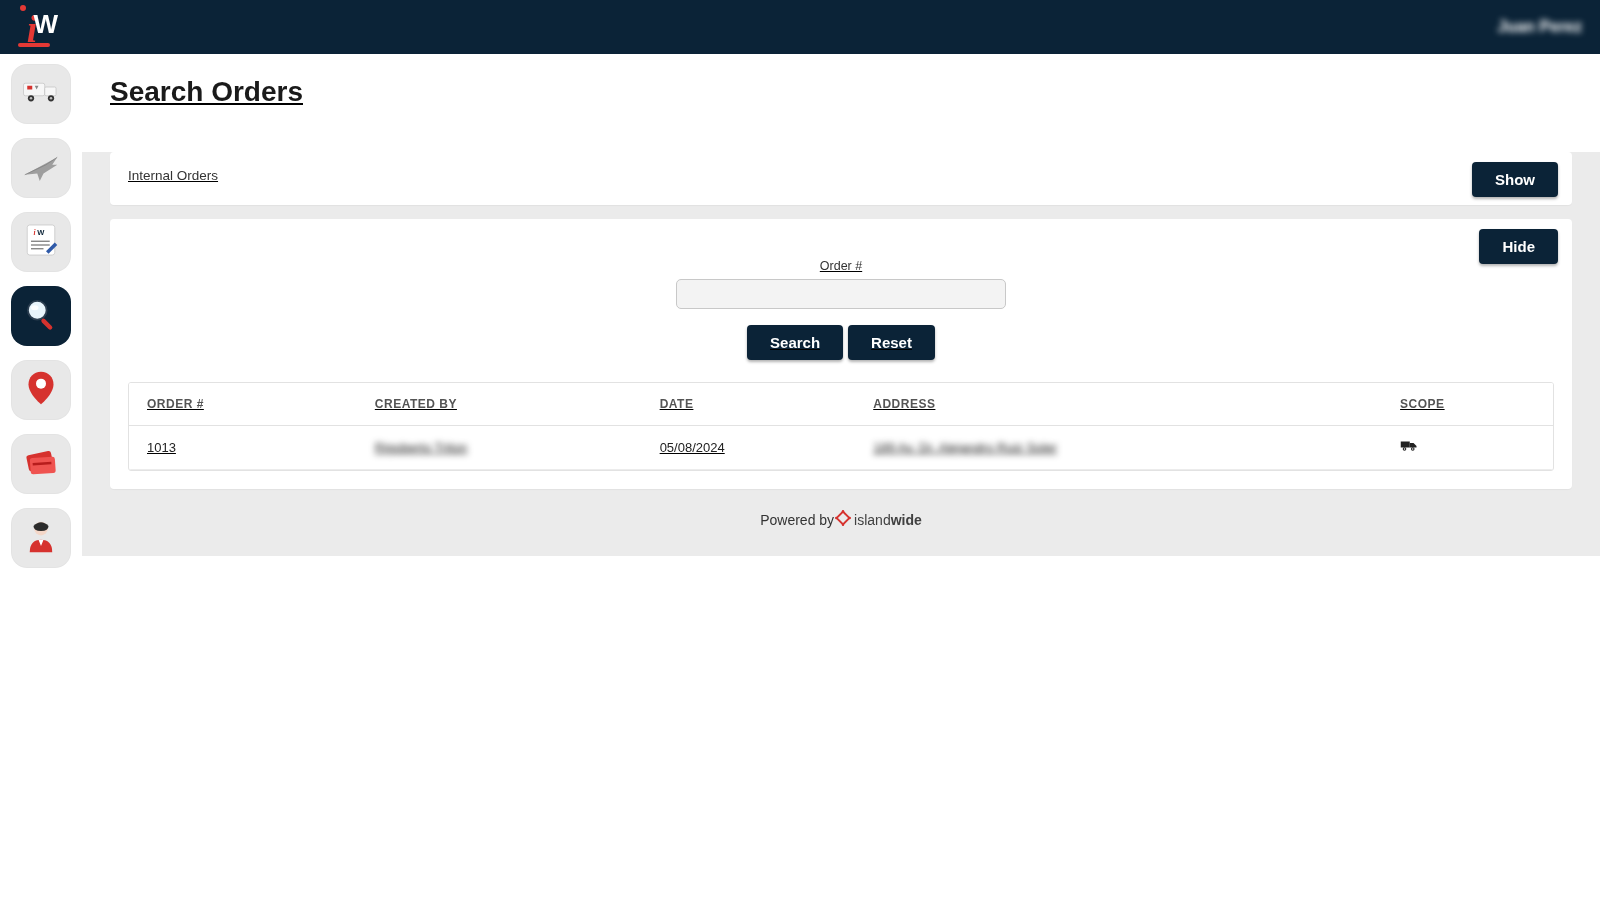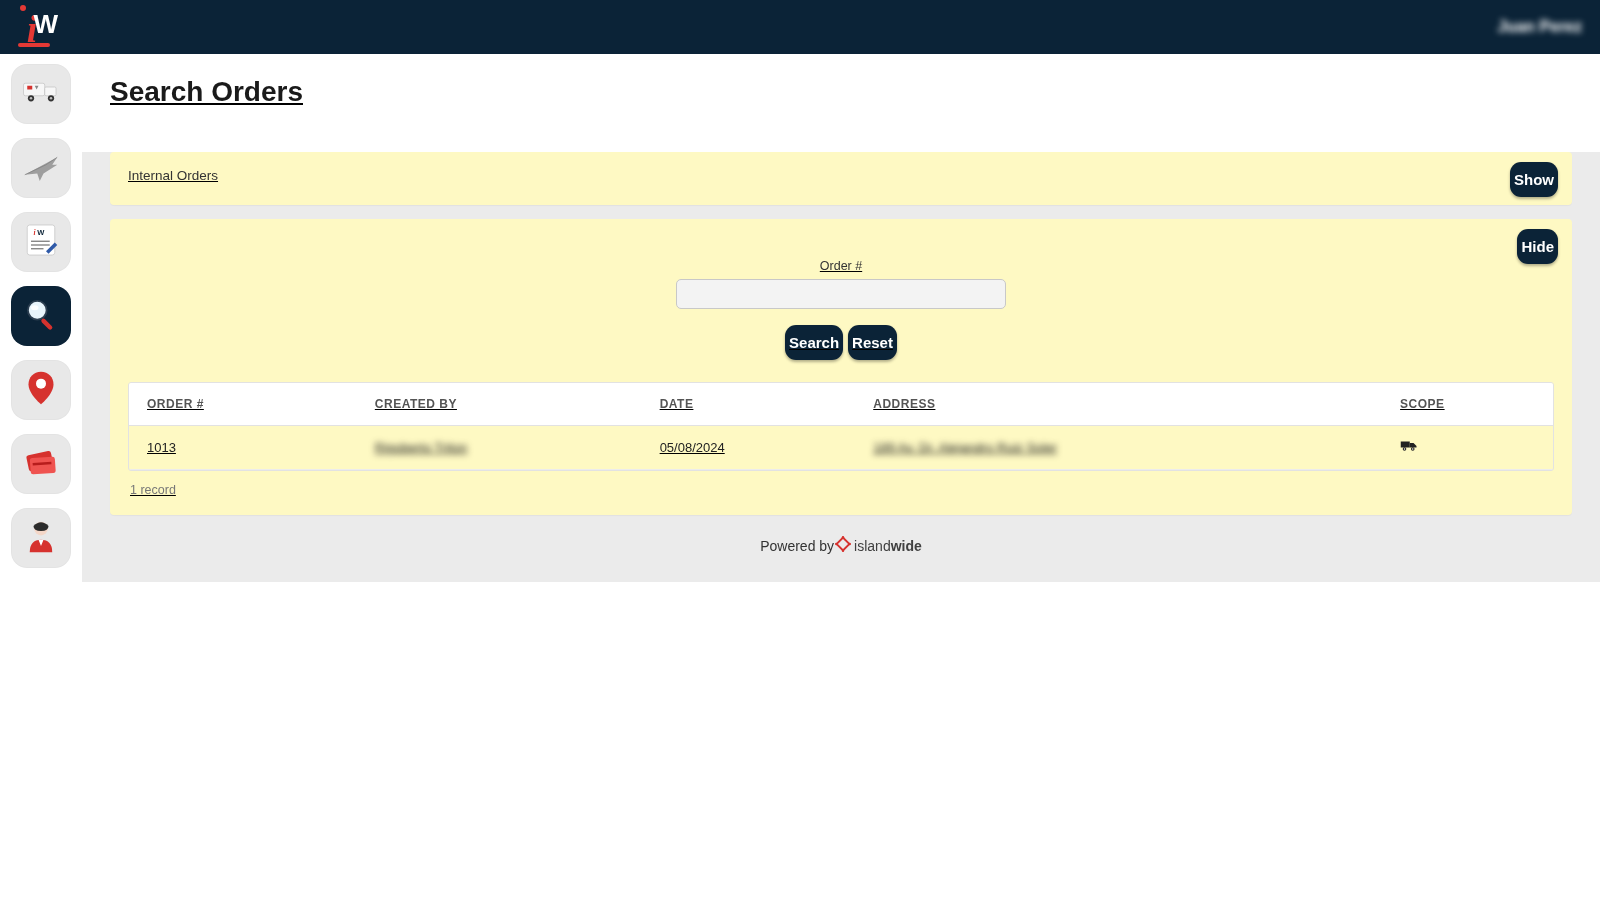--- a/index.html
+++ b/index.html
@@ -58,33 +58,33 @@
   .content-band {
     background: #ebebeb; 
     padding-bottom: 26px;
   }
   .page-header {
     background: #fff; padding: 22px 28px 30px 28px;
   }
   .page-title { font-size: 28px; font-weight: 700; color: #1a1a1a; }
 
   .panel {
-    background: #fef9c3; border-radius: 4px;
+    background: #ffffff; border-radius: 4px;
     margin: 14px 28px 0 28px;
     padding: 16px 18px 18px 18px;
     box-shadow: 0 1px 1px rgba(0,0,0,0.04);
     position: relative;
   }
   .panel-head { font-size: 13.5px; color: #333; margin-bottom: 4px; }
   .panel .toggle-btn {
     position: absolute; top: 10px; right: 14px;
   }
   .btn {
-    background: #0b2337; color: #fff; border: 0; border-radius: 11px;
-    padding: 9px 4px; font-size: 15px; font-weight: 600; cursor: pointer;
+    background: #0b2337; color: #fff; border: 0; border-radius: 4px;
+    padding: 9px 23px; font-size: 15px; font-weight: 600; cursor: pointer;
     box-shadow: 0 2px 3px rgba(0,0,0,0.3);
   }
 
   .search-block { text-align: center; margin-top: 24px; }
   .search-label { font-size: 12.5px; color: #333; margin-bottom: 6px; }
   .search-input {
     width: 330px; height: 30px; border: 1px solid #c8c8c8; border-radius: 5px;
     background: #f3f3f3; padding: 4px 8px; font-size: 14px;
   }
   .action-row { margin-top: 16px; display: flex; justify-content: center; gap: 5px; }
@@ -265,21 +265,20 @@
                     <circle cx="17" cy="12" r="2.4" fill="#222"></circle>
                       <circle cx="17" cy="12" r="1" fill="#fff"></circle>
                   </svg>
                 </span>
               </td>
             </tr>
           </tbody>
         </table>
       </div>
 
-      <div class="records">1 record</div>
     </div>
 
     <div class="footer">
       <span class="footer-inner">
         <span>Powered by</span>
         <span class="brand-mark">
           <span>
             <svg viewBox="0 0 24 24">
               <rect x="6" y="6" width="12" height="12" fill="none" stroke="#d6322e" stroke-width="2.5" transform="rotate(45 12 12)"></rect>
               <circle cx="12" cy="3" r="1.6" fill="#d6322e"></circle>

